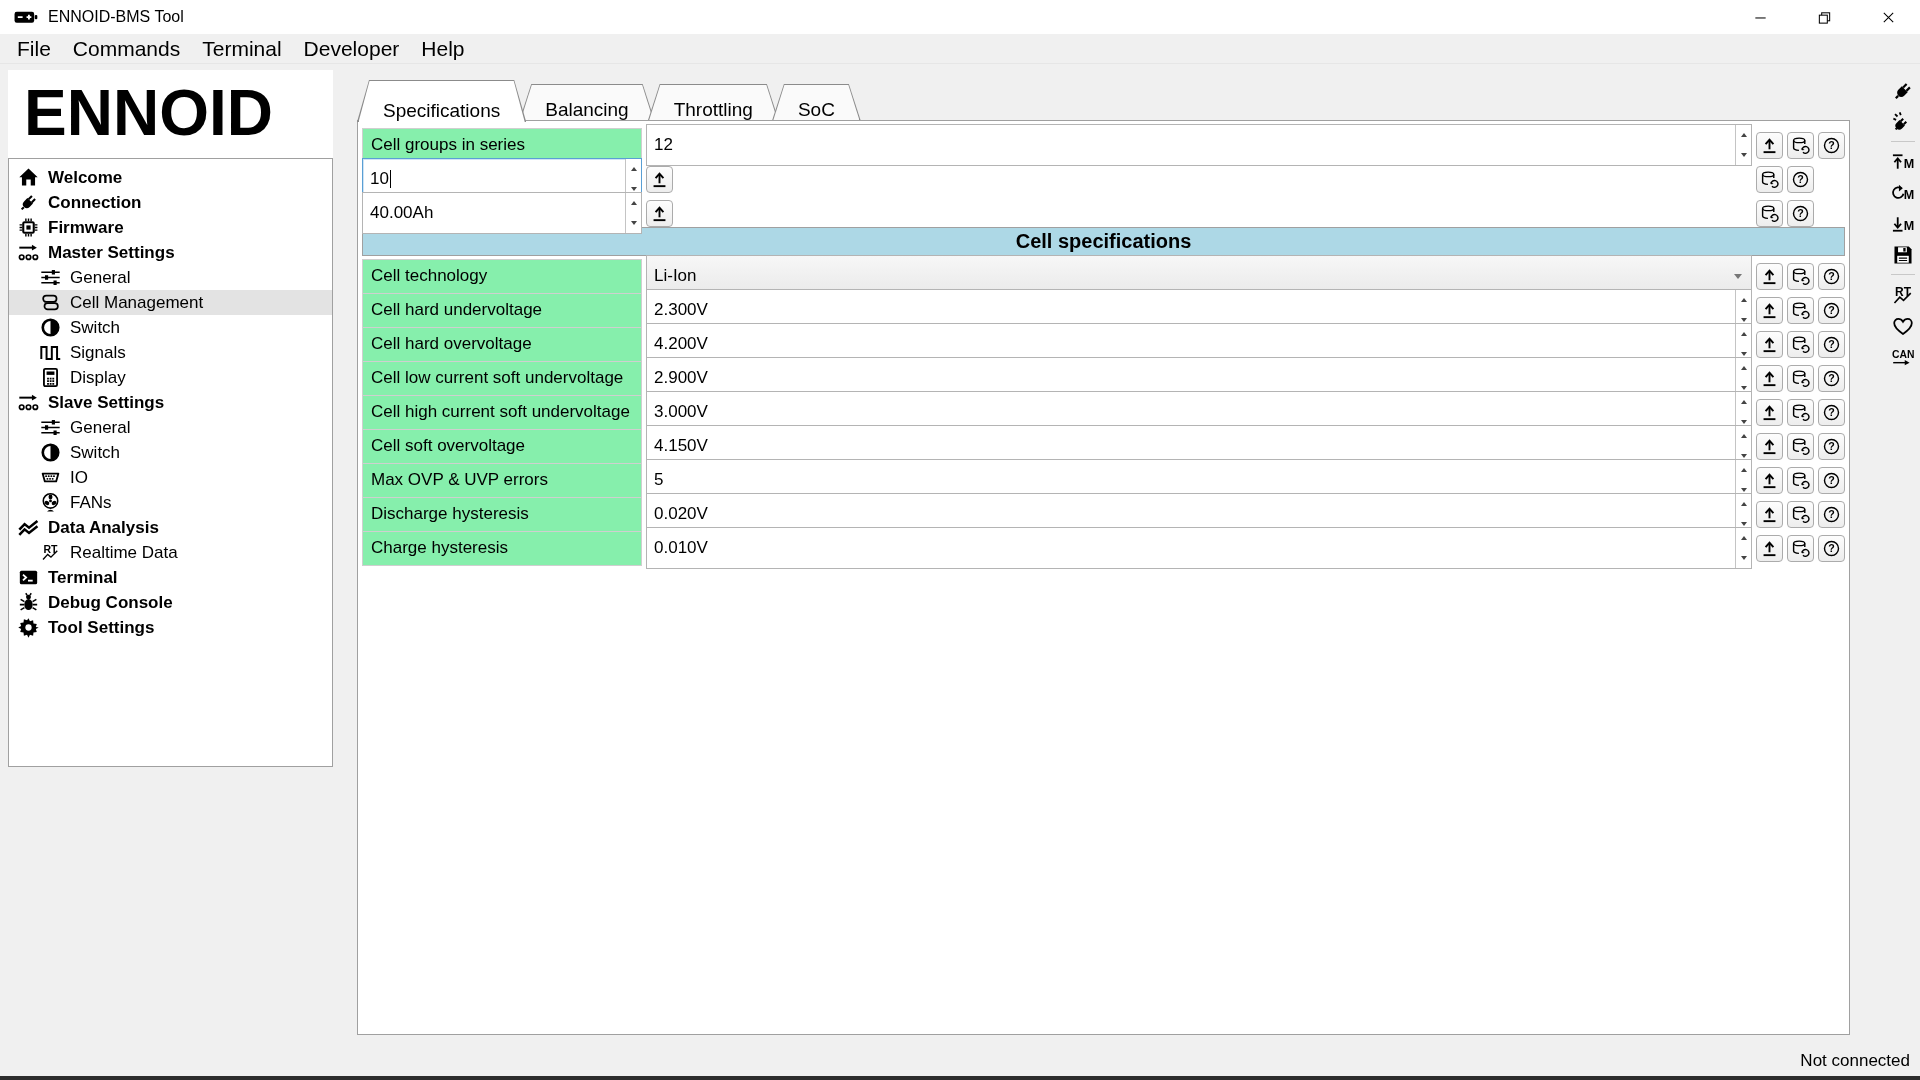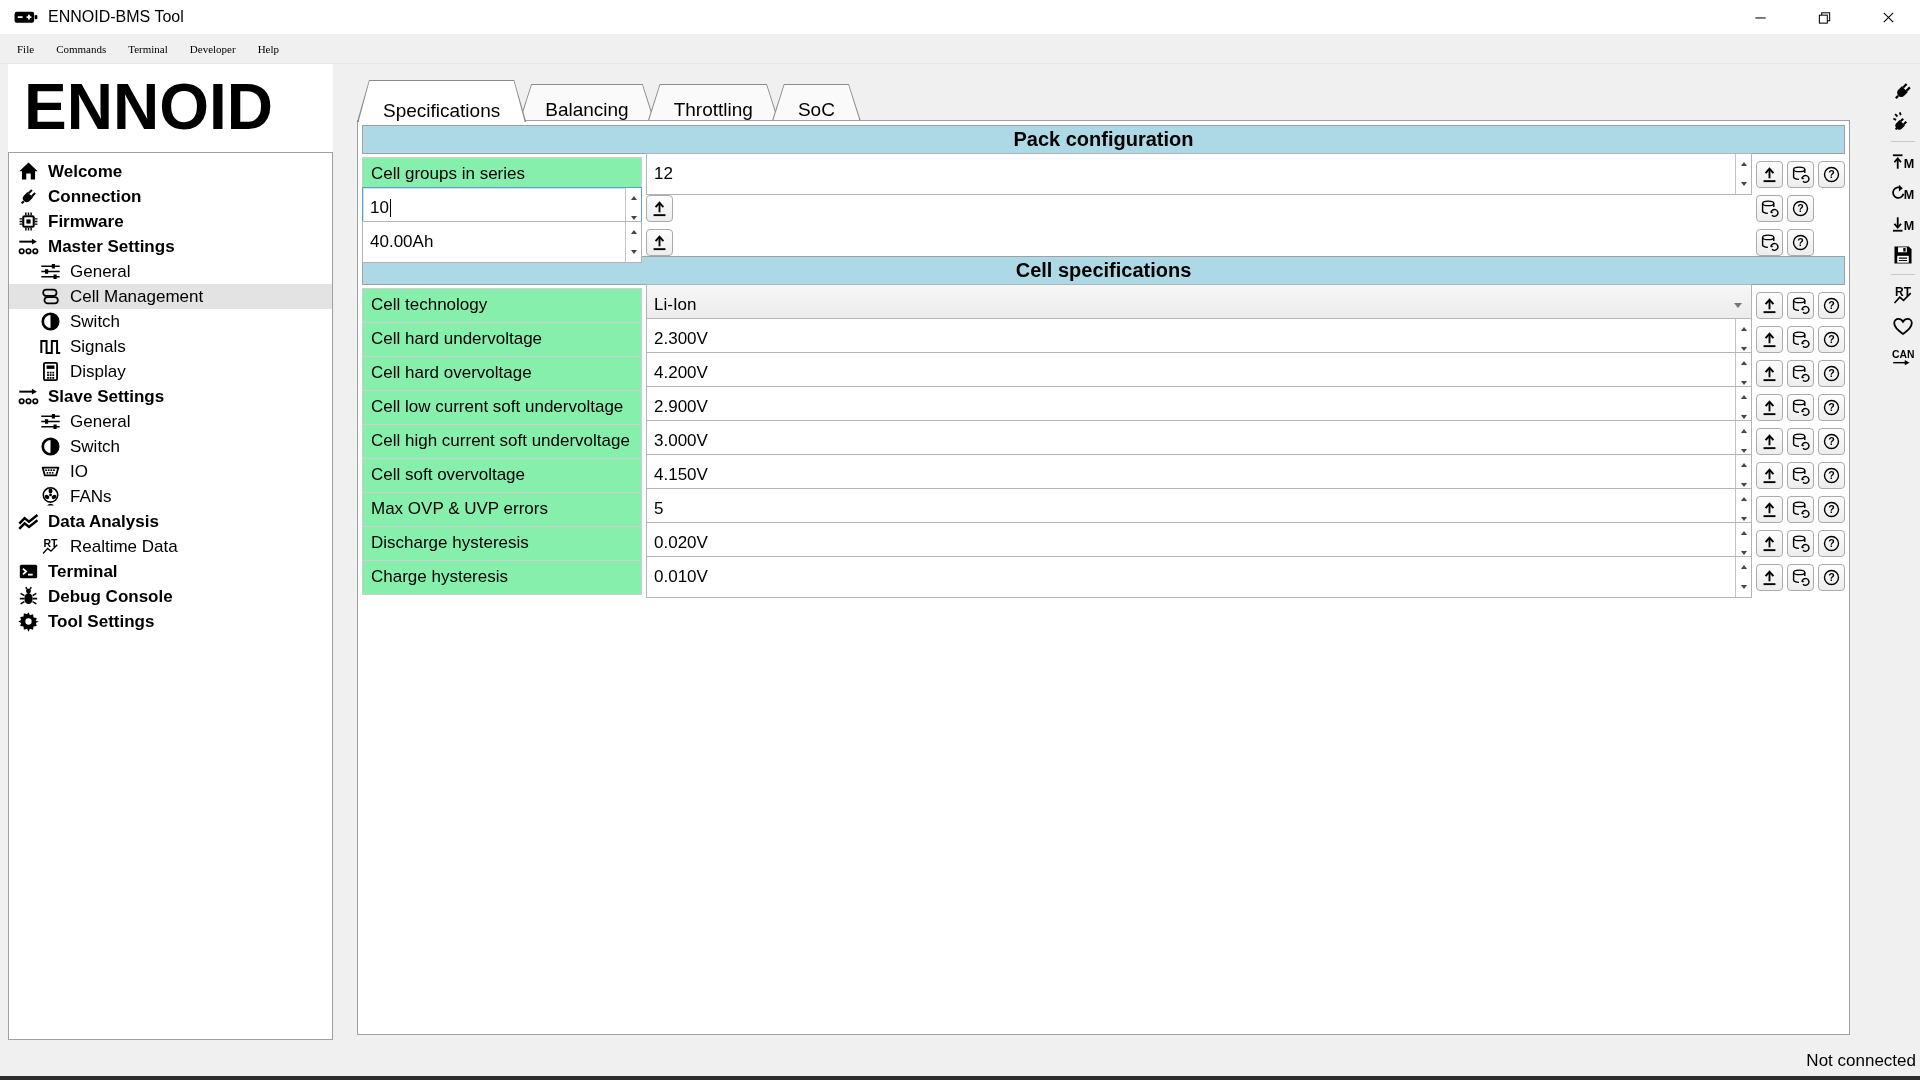--- a/index.html
+++ b/index.html
@@ -15,24 +15,24 @@
   
   .titlebar{position:absolute;top:0;left:0;right:0;height:34px;background:#ffffff;display:flex;align-items:center;}
   .app-icon{margin-left:14px;width:24px;height:17px;flex:none;}
   .title-text{margin-left:10px;font-size:16px;}
   .win-controls{margin-left:auto;display:flex;height:100%;}
   .win-btn{width:64px;height:100%;background:transparent;border:none;display:flex;align-items:center;justify-content:center;padding:0;}
   .win-btn svg{width:15px;height:15px;}
 
   
   .menubar{position:absolute;top:34px;left:0;right:0;height:30px;background:#f0f0f0;border-bottom:1px solid #e6e6e6;display:flex;align-items:center;padding-left:6px;box-sizing:border-box;}
-  .menu-item{padding:3px 11px;font-size:11px;font-family:Liberation Serif, serif;}
+  .menu-item{padding:3px 11px;font-size:21px;}
 
   
-  .sidebar{position:absolute;left:8px;top:64px;width:325px;height:976px;background:#fff;}
+  .sidebar{position:absolute;left:8px;top:70px;width:325px;height:697px;background:#fff;}
   .logo{height:86px;display:flex;align-items:center;padding-left:16px;font-size:64px;font-weight:bold;letter-spacing:0px;}
   .nav{position:absolute;top:88px;left:0;right:0;bottom:0;background:#fff;border:1px solid #a0a0a0;box-sizing:border-box;padding-top:6px;overflow:hidden;}
   .nav-item{height:25px;display:flex;align-items:center;font-size:17px;padding-left:9px;white-space:nowrap;}
   .nav-item.l1{padding-left:31px;}
   .nav-item.bold{font-weight:bold;}
   .nav-item.selected{background:#e3e3e3;}
   .nav-icon{width:21px;height:21px;margin-right:9px;flex:none;}
   .nav-icon svg{width:21px;height:21px;}
 
   
@@ -60,21 +60,21 @@
   .row-btn{width:27px;height:27px;box-sizing:border-box;border:1px solid #ababab;border-radius:4px;background:linear-gradient(#fdfdfd,#ededed);display:flex;align-items:center;justify-content:center;padding:0;}
   .row-btn svg{width:19px;height:19px;}
 
   
   .right-toolbar{position:absolute;right:0;top:70px;width:34px;height:976px;background:#f0f0f0;display:flex;flex-direction:column;align-items:center;padding-top:5px;box-sizing:border-box;}
   .tool-btn{width:30px;height:29px;margin:1px 0;border:none;background:transparent;display:flex;align-items:center;justify-content:center;padding:0;}
   .tool-btn svg{width:24px;height:22px;}
   .vsep{width:24px;height:1px;background:#c8c8c8;margin:4px 0;}
 
   
-  .statusbar{position:absolute;left:0;right:0;top:1046px;height:30px;display:flex;align-items:center;justify-content:flex-end;padding-right:4px;box-sizing:border-box;font-size:17px;background:#f0f0f0;}
+  .statusbar{position:absolute;left:0;right:0;top:1046px;height:30px;display:flex;align-items:center;justify-content:flex-end;padding-right:10px;box-sizing:border-box;font-size:17px;background:#f0f0f0;}
   .bottom-strip{position:absolute;left:0;right:0;bottom:0;height:4px;background:#2d2d2d;}
 </style>
 </head>
 <body>
 
 <div class="titlebar">
   <span class="app-icon" id="appIcon">
       <svg viewBox="0 0 22 15">
         <rect x="0.5" y="2.5" width="18" height="10" rx="2" fill="#000"></rect>
         <rect x="19" y="5.5" width="2.4" height="4" rx="1" fill="#000"></rect>
@@ -310,21 +310,20 @@
         <span class="tab-label">Balancing</span>
       </div>
       <div class="tab">
         <span class="tab-label">Throttling</span>
       </div>
       <div class="tab">
         <span class="tab-label">SoC</span>
       </div>
     </div>
   <div class="panel" id="panel">
-      <div class="section-header">Pack configuration</div>
       <div class="row">
         <div class="row-label">Cell groups in series</div>
         <div class="field">
           <span class="value">12</span>
           <span class="spin">
             <button class="spin-btn">
               <span class="tri-up"></span>
             </button>
             <button class="spin-btn">
               <span class="tri-down"></span>

